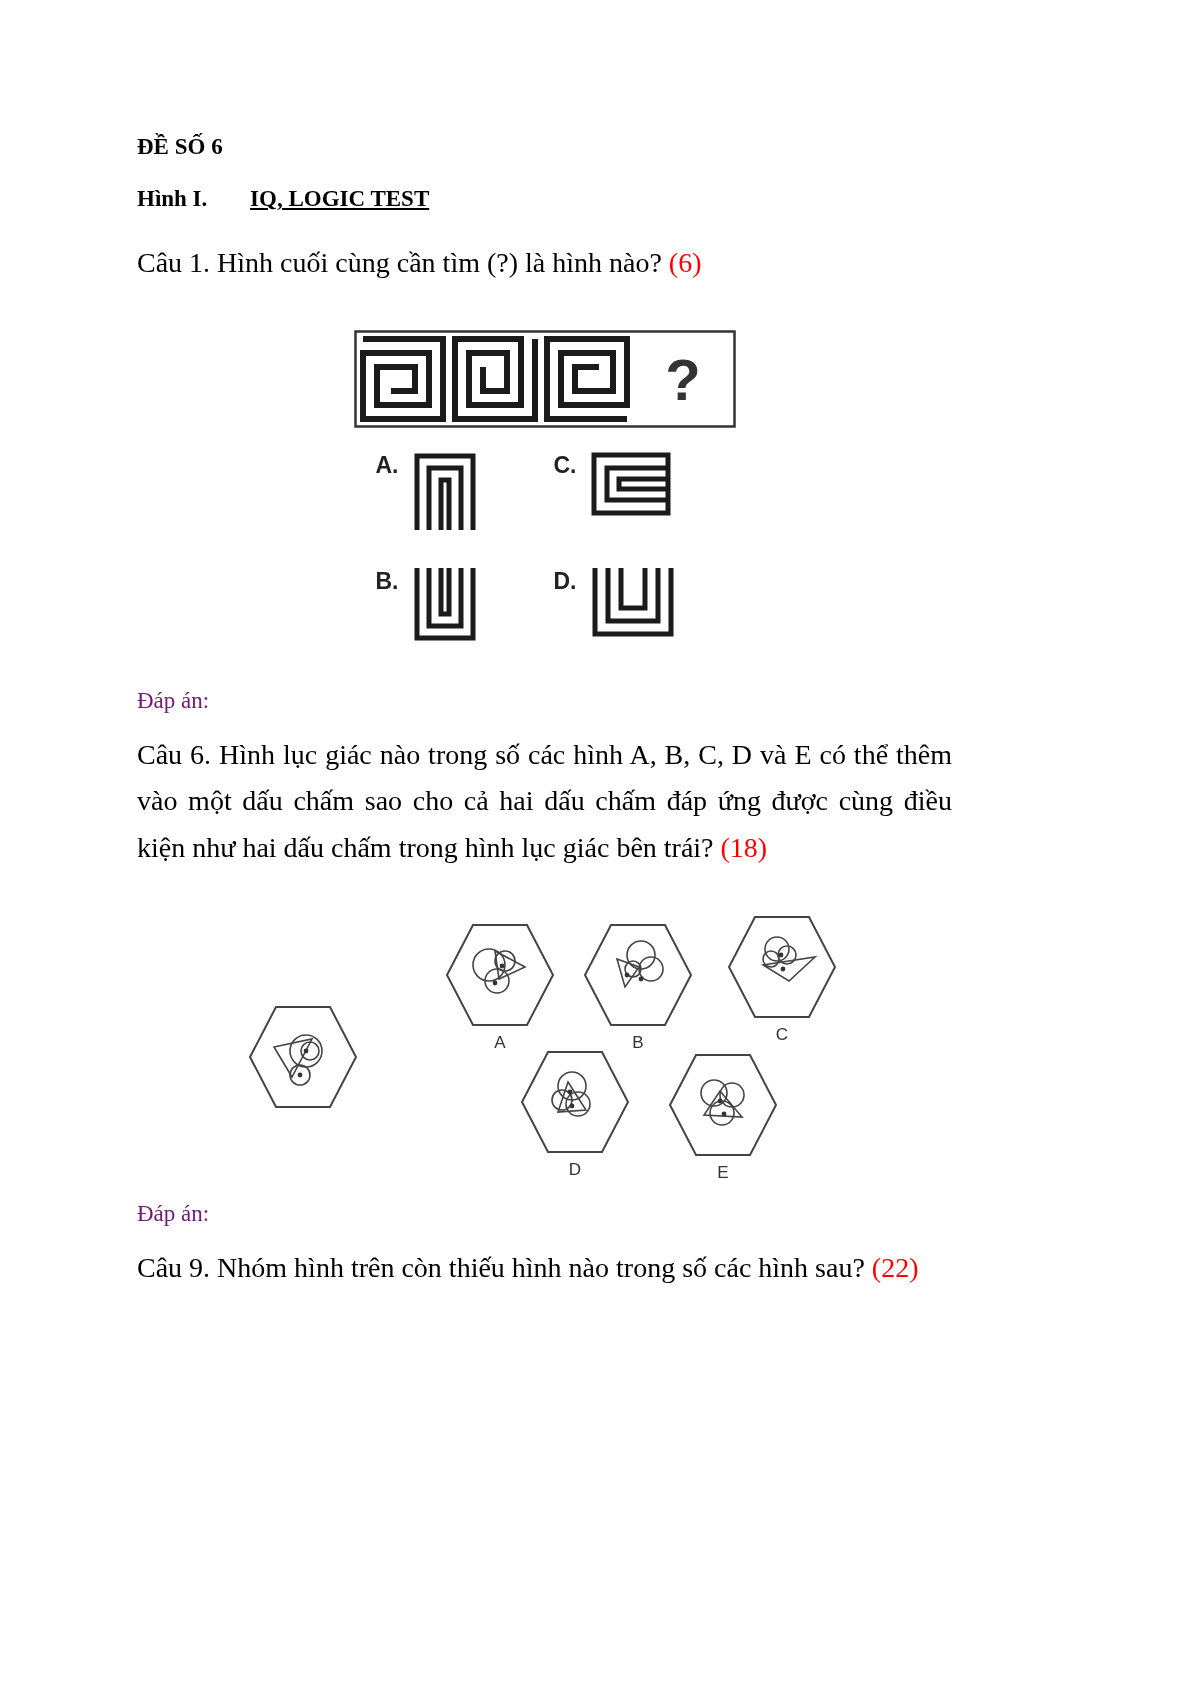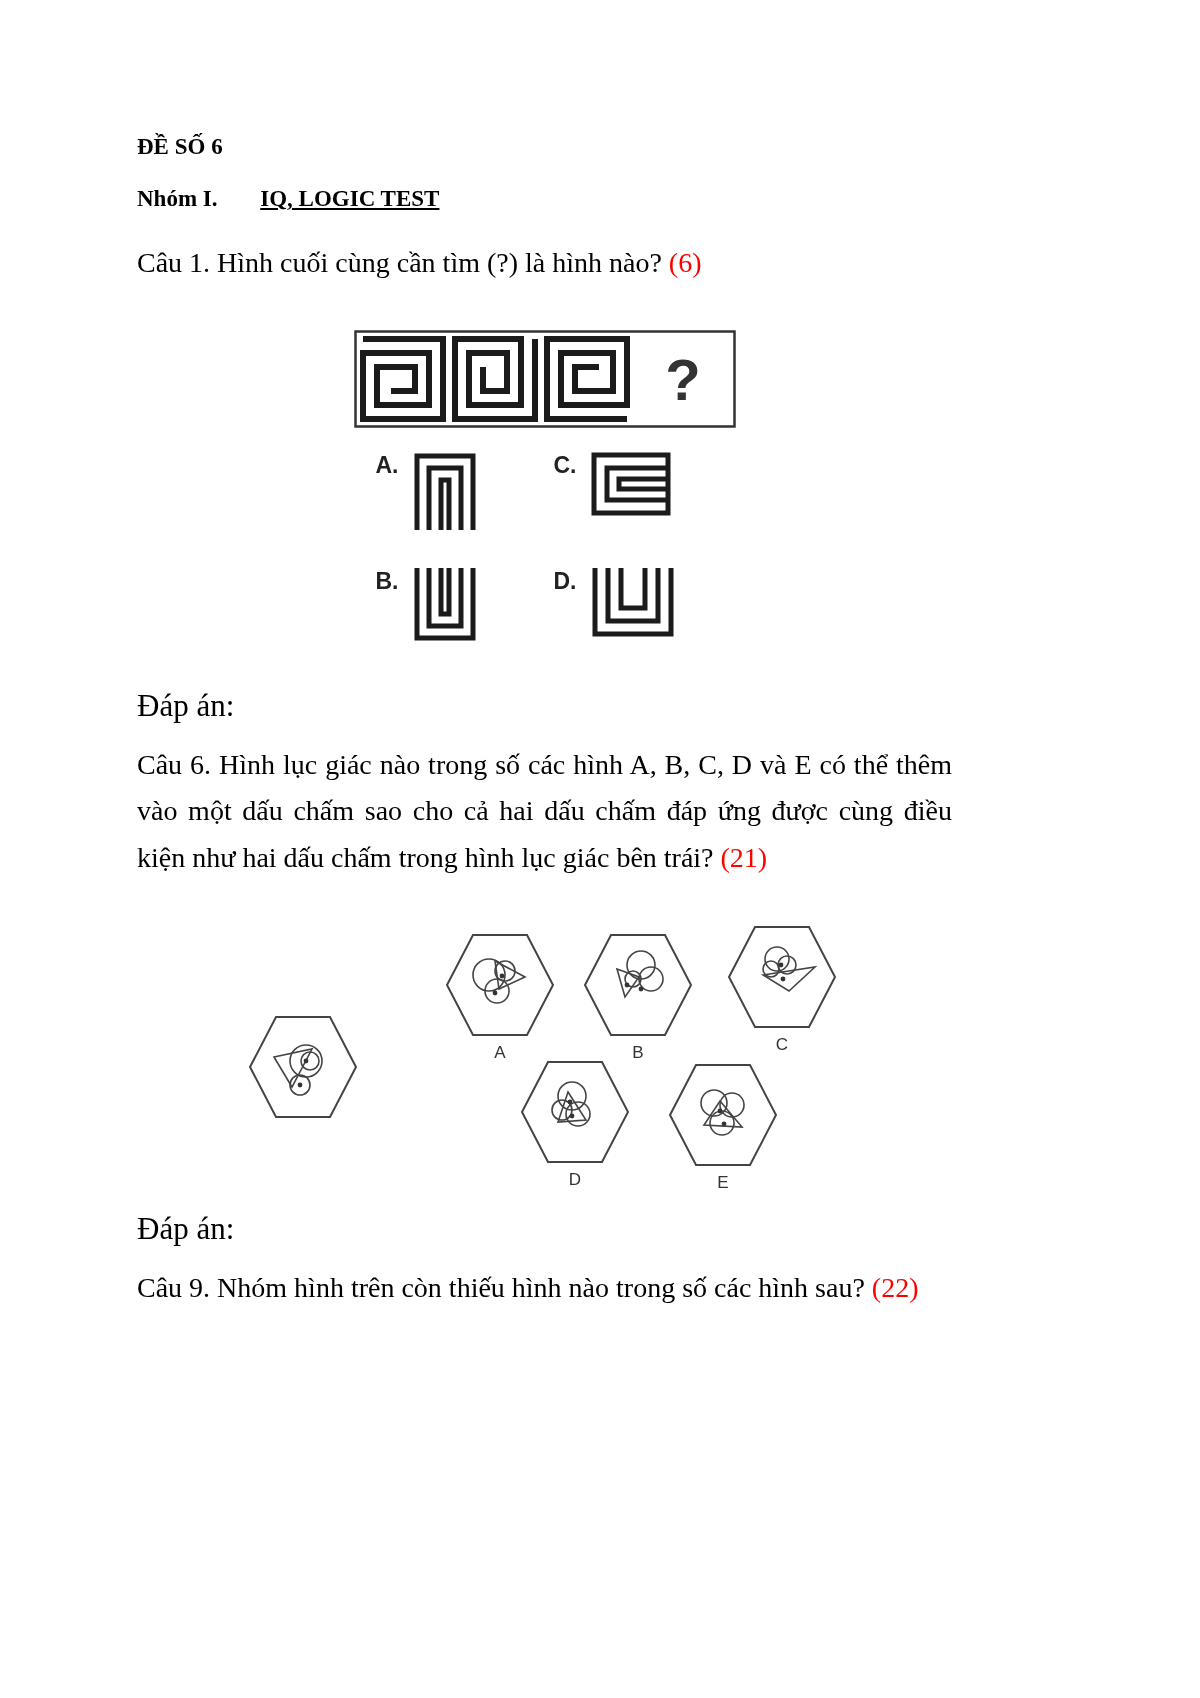--- a/index.html
+++ b/index.html
@@ -28,22 +28,22 @@
   }
   .section-heading .underlined { text-decoration: underline; margin-left: 37px; }
   p.question {
     font-size: 28px;
     line-height: 1.65;
     margin: 0 0 14px 0;
     text-align: justify;
   }
   .ref { color: #ff0000; }
   p.answer-prompt {
-    font-size: 31px;
-    color: #000000;
+    font-size: 23px;
+    color: #701a75;
     margin: 0 0 18px 0;
   }
   
   .fig1 {
     width: 382px;
     margin: 44px auto 46px auto;
   }
   .fig1 .strip { display: block; }
   .fig1 .options {
     display: grid;
@@ -86,21 +86,21 @@
     font-weight: bold;
   }
 </style>
 </head>
 <body>
 
 <div class="page">
 
   <h1 class="doc-title">ĐỀ SỐ 6</h1>
 
-  <h2 class="section-heading"><span>Nhóm I. </span><span class="underlined">IQ, LOGIC TEST</span></h2>
+  <h2 class="section-heading"><span>Hình I. </span><span class="underlined">IQ, LOGIC TEST</span></h2>
 
   <p class="question"><span>Câu 1.</span> <span>Hình cuối cùng cần tìm (?) là hình nào?</span> <span class="ref">(6)</span></p>
 
   <figure class="fig1" style="margin-left:auto;margin-right:auto;">
     <svg class="strip" width="382" height="98" viewBox="0 0 382 98">
       <rect x="1.5" y="1.5" width="379" height="95" fill="none" stroke="#333" stroke-width="2.5"></rect>
       <g transform="translate(6,6)">
         <path d="M3 3 H83 V83 H3 V17 H69 V69 H17 V31 H55 V55 H31" fill="none" stroke="#1b1b1b" stroke-width="6"></path>
       </g>
       <g transform="translate(98,6)">
@@ -136,21 +136,21 @@
         <span class="opt-label">D.</span>
         <svg width="84" height="70" viewBox="0 0 84 70">
           <path d="M4 0 V66 H80 V0 M17 0 V53 H67 V0 M30 0 V40 H54 V0" fill="none" stroke="#1b1b1b" stroke-width="5"></path>
         </svg>
       </div>
     </div>
   </figure>
 
   <p class="answer-prompt">Đáp án:</p>
 
-  <p class="question"><span>Câu 6.</span> <span>Hình lục giác nào trong số các hình A, B, C, D và E có thể thêm vào một dấu chấm sao cho cả hai dấu chấm đáp ứng được cùng điều kiện như hai dấu chấm trong hình lục giác bên trái?</span> <span class="ref">(21)</span></p>
+  <p class="question"><span>Câu 6.</span> <span>Hình lục giác nào trong số các hình A, B, C, D và E có thể thêm vào một dấu chấm sao cho cả hai dấu chấm đáp ứng được cùng điều kiện như hai dấu chấm trong hình lục giác bên trái?</span> <span class="ref">(18)</span></p>
 
   <figure class="fig2" style="margin-top:40px;margin-bottom:16px;margin-left:0;margin-right:0;">
 
     <div class="hexblock hex-left">
       <svg width="110" height="108" viewBox="0 0 110 108">
         <polygon points="2,54 28,4 82,4 108,54 82,104 28,104" fill="none" stroke="#444" stroke-width="2"></polygon>
         <circle cx="58" cy="48" r="16" fill="none" stroke="#444" stroke-width="1.6"></circle>
         <circle cx="62" cy="48" r="9" fill="none" stroke="#444" stroke-width="1.6"></circle>
         <circle cx="52" cy="72" r="10" fill="none" stroke="#444" stroke-width="1.6"></circle>
         <path d="M26 44 L64 36 L44 74 Z" fill="none" stroke="#444" stroke-width="1.6"></path>

